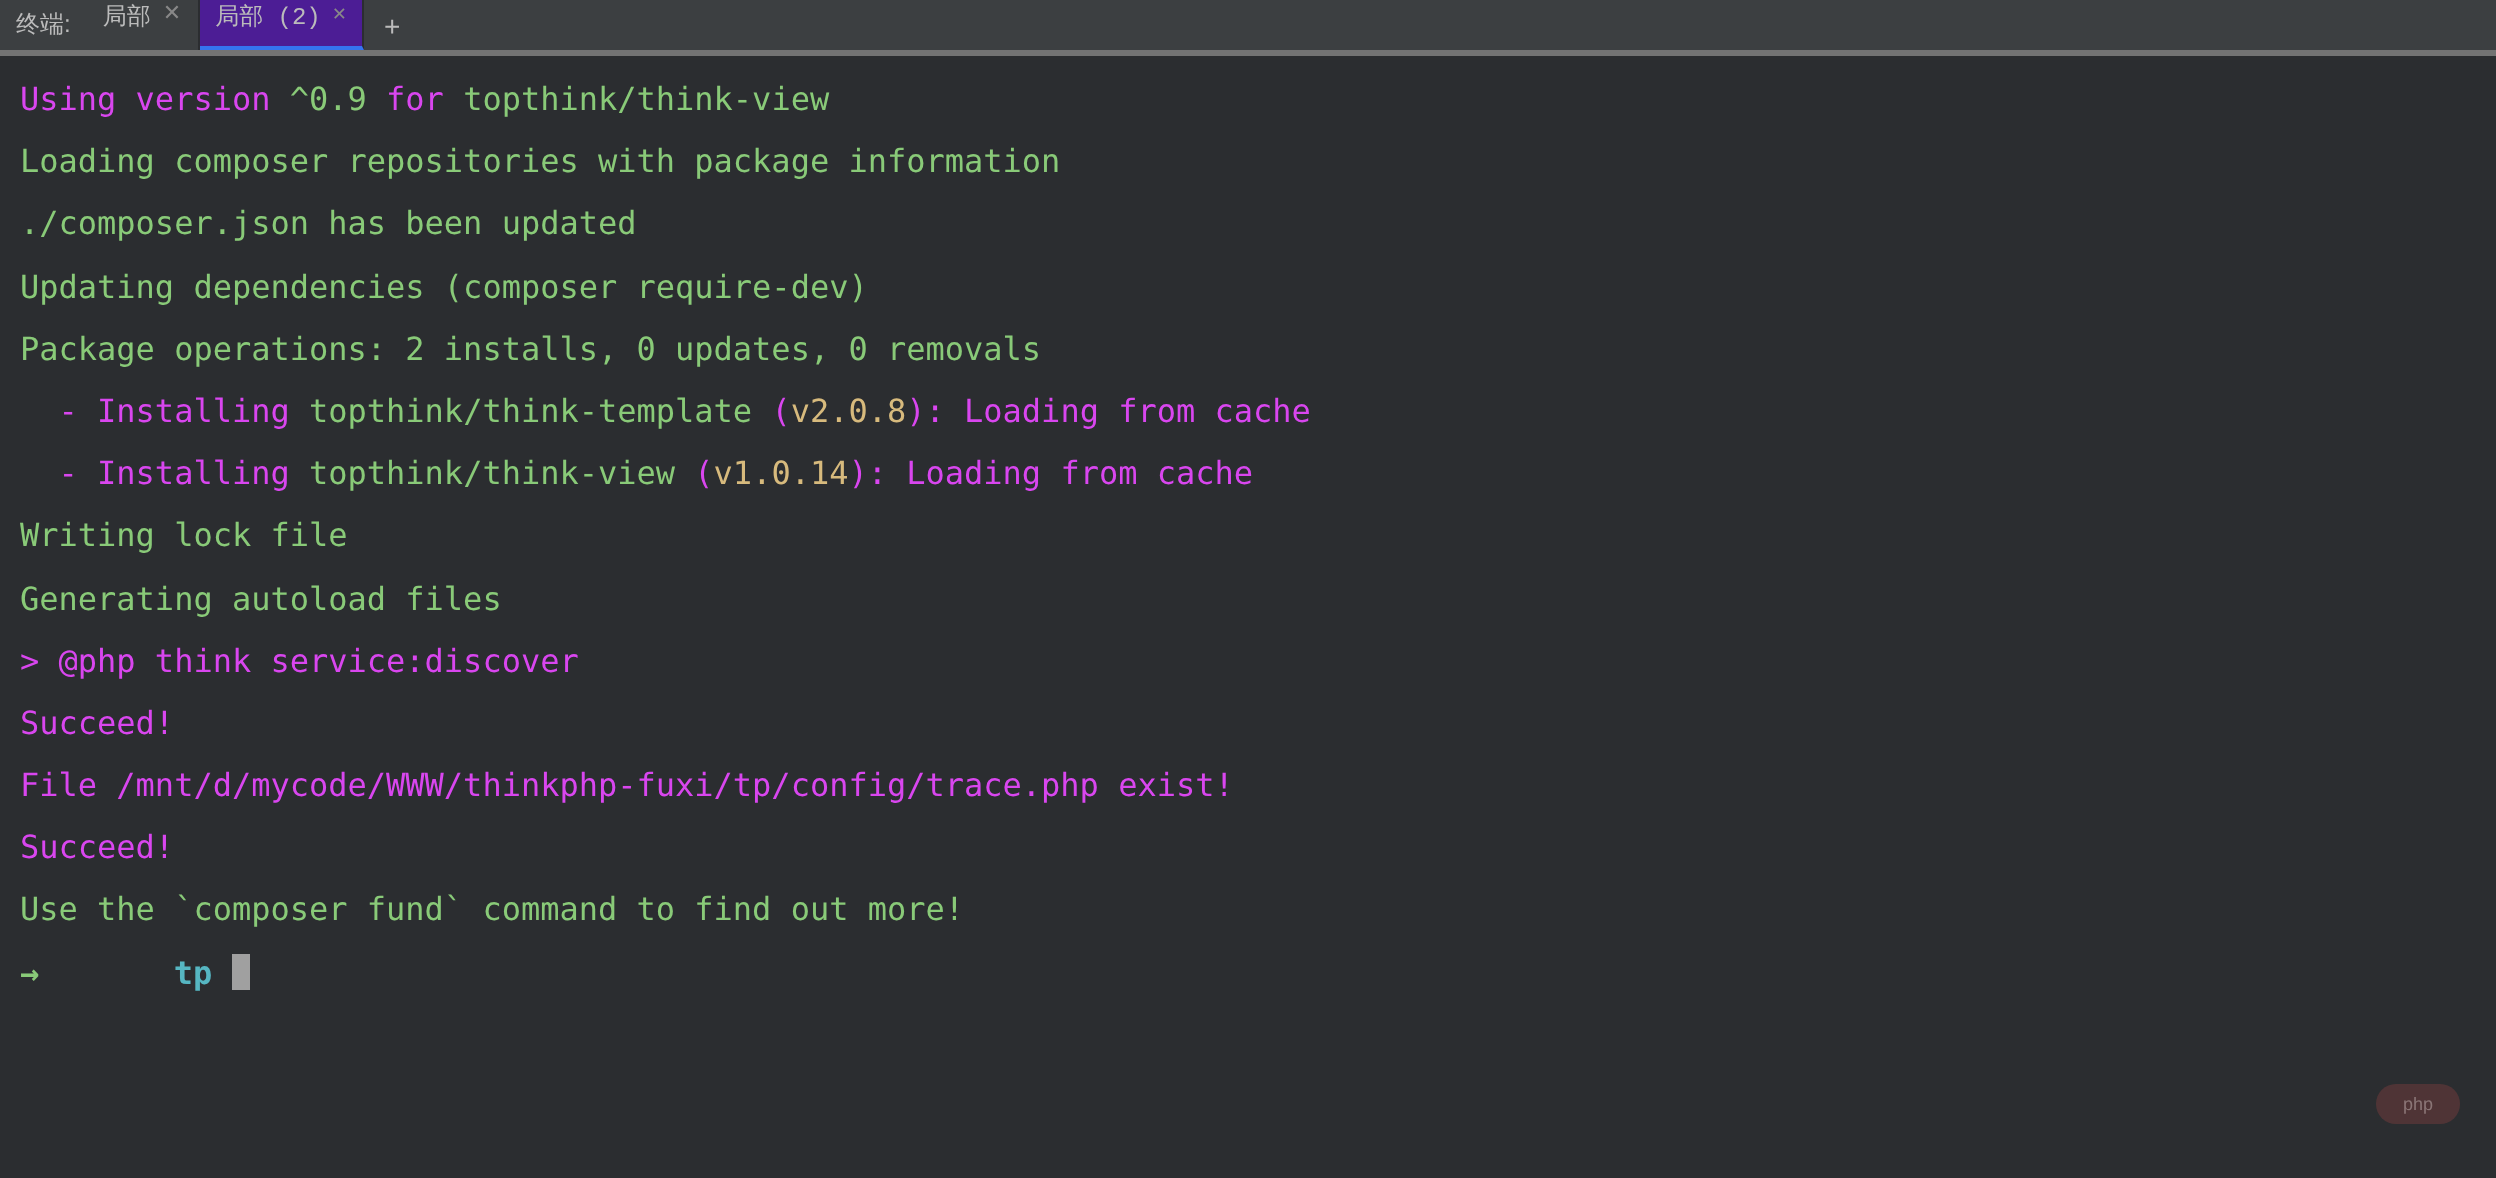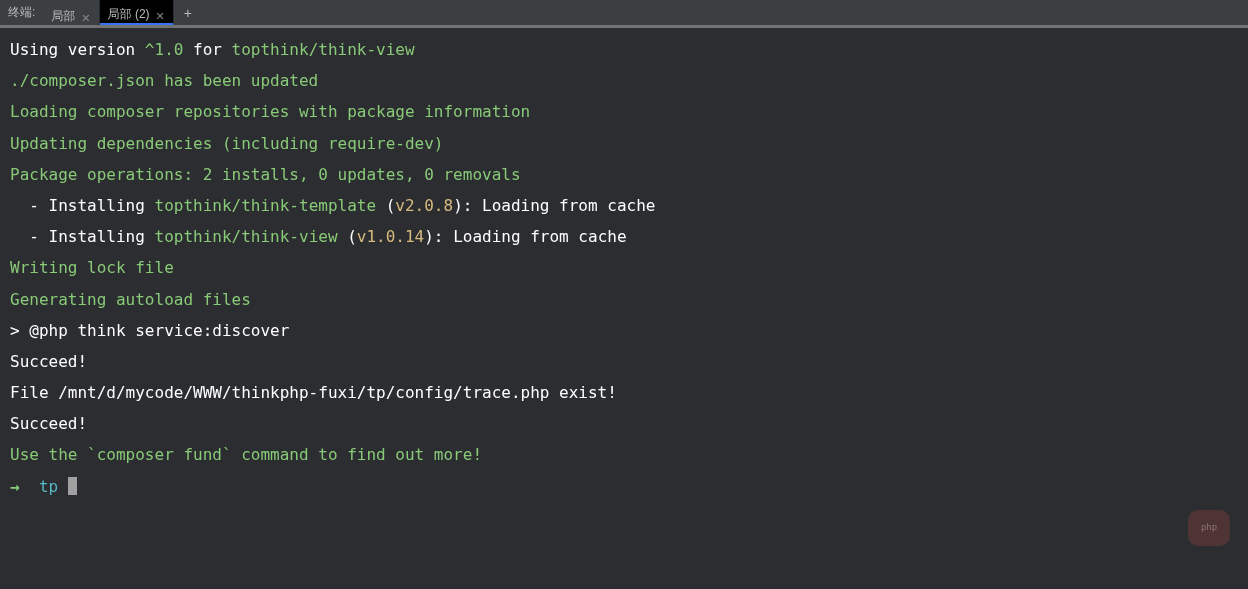--- a/index.html
+++ b/index.html
@@ -23,30 +23,31 @@
       border-bottom: 3px solid #737373;
       font-family: "Microsoft YaHei", sans-serif;
       font-size: 12px;
     }
     .tab-label {
       color: #bbbbbb;
       padding: 0 8px;
     }
     .tab {
       display: flex;
-      align-items: flex-end;
+      align-items: flex-start;
       height: 100%;
       padding: 0 8px;
       color: #bbbbbb;
       border-right: 1px solid #2b2d30;
       cursor: pointer;
     }
     .tab.active {
-      background: #000000;
+      background: #4c1d95;
       border-bottom: 2px solid #3574f0;
+      font-family: Liberation Mono, monospace;
     }
     .tab .close {
       margin-left: 6px;
       font-size: 11px;
       color: #888;
     }
     .add-tab {
       padding: 0 10px;
       color: #bbbbbb;
       cursor: pointer;
@@ -54,45 +55,45 @@
     }
     .terminal {
       padding: 6px 10px;
       line-height: 1.95;
       background: #2b2d30;
     }
     .line {
       white-space: pre;
       color: #bcbec4;
     }
-    .white { color: #ffffff; margin-top: 24px; }
+    .white { color: #d946ef; margin-top: 24px; }
     .green-bright { color: #89ca78; }
     .yellow { color: #d7ba7d; }
     .prompt-arrow { color: #89ca78; font-weight: bold; }
-    .prompt-path { color: #56b6c2; font-weight: normal; }
+    .prompt-path { color: #56b6c2; font-weight: bold; margin-left: 48px; }
     .cursor-block {
       display: inline-block;
       width: 9px;
       height: 18px;
       background: #a0a0a0;
       vertical-align: middle;
       margin-bottom: 2px;
     }
     .watermark {
       position: absolute;
       right: 18px;
-      bottom: 43px;
+      bottom: 27px;
       width: 42px;
-      height: 36px;
+      height: 20px;
       background: #6e3b3b;
       border-radius: 10px;
       opacity: 0.55;
       color: #d8b0b0;
       font-size: 9px;
-      font-family: Liberation Mono, monospace;
+      font-family: Liberation Sans, sans-serif;
       display: flex;
       align-items: center;
       justify-content: center;
     }
   </style>
 </head>
 <body>
 
 <div class="tab-bar">
   <span class="tab-label">终端:</span>
@@ -101,24 +102,24 @@
     <span class="close">✕</span>
   </div>
   <div class="tab active">
     <span>局部 (2)</span>
     <span class="close">✕</span>
   </div>
   <div class="add-tab">+</div>
 </div>
 
 <div class="terminal" id="terminal">
-    <div class="line"><span class="white">Using version </span><span class="green-bright">^1.0</span><span class="white"> for </span><span class="green-bright">topthink/think-view</span></div>
+    <div class="line"><span class="white">Using version </span><span class="green-bright">^0.9</span><span class="white"> for </span><span class="green-bright">topthink/think-view</span></div>
+    <div class="line"><span class="green-bright">Loading composer repositories with package information</span></div>
     <div class="line"><span class="green-bright">./composer.json has been updated</span></div>
-    <div class="line"><span class="green-bright">Loading composer repositories with package information</span></div>
-    <div class="line"><span class="green-bright">Updating dependencies (including require-dev)</span></div>
+    <div class="line"><span class="green-bright">Updating dependencies (composer require-dev)</span></div>
     <div class="line"><span class="green-bright">Package operations: 2 installs, 0 updates, 0 removals</span></div>
     <div class="line"><span class="white">  - Installing </span><span class="green-bright">topthink/think-template</span><span class="white"> (</span><span class="yellow">v2.0.8</span><span class="white">): Loading from cache</span></div>
     <div class="line"><span class="white">  - Installing </span><span class="green-bright">topthink/think-view</span><span class="white"> (</span><span class="yellow">v1.0.14</span><span class="white">): Loading from cache</span></div>
     <div class="line"><span class="green-bright">Writing lock file</span></div>
     <div class="line"><span class="green-bright">Generating autoload files</span></div>
     <div class="line"><span class="white">&gt; @php think service:discover</span></div>
     <div class="line"><span class="white">Succeed!</span></div>
     <div class="line"><span class="white">File /mnt/d/mycode/WWW/thinkphp-fuxi/tp/config/trace.php exist!</span></div>
     <div class="line"><span class="white">Succeed!</span></div>
     <div class="line"><span class="green-bright">Use the `composer fund` command to find out more!</span></div>

